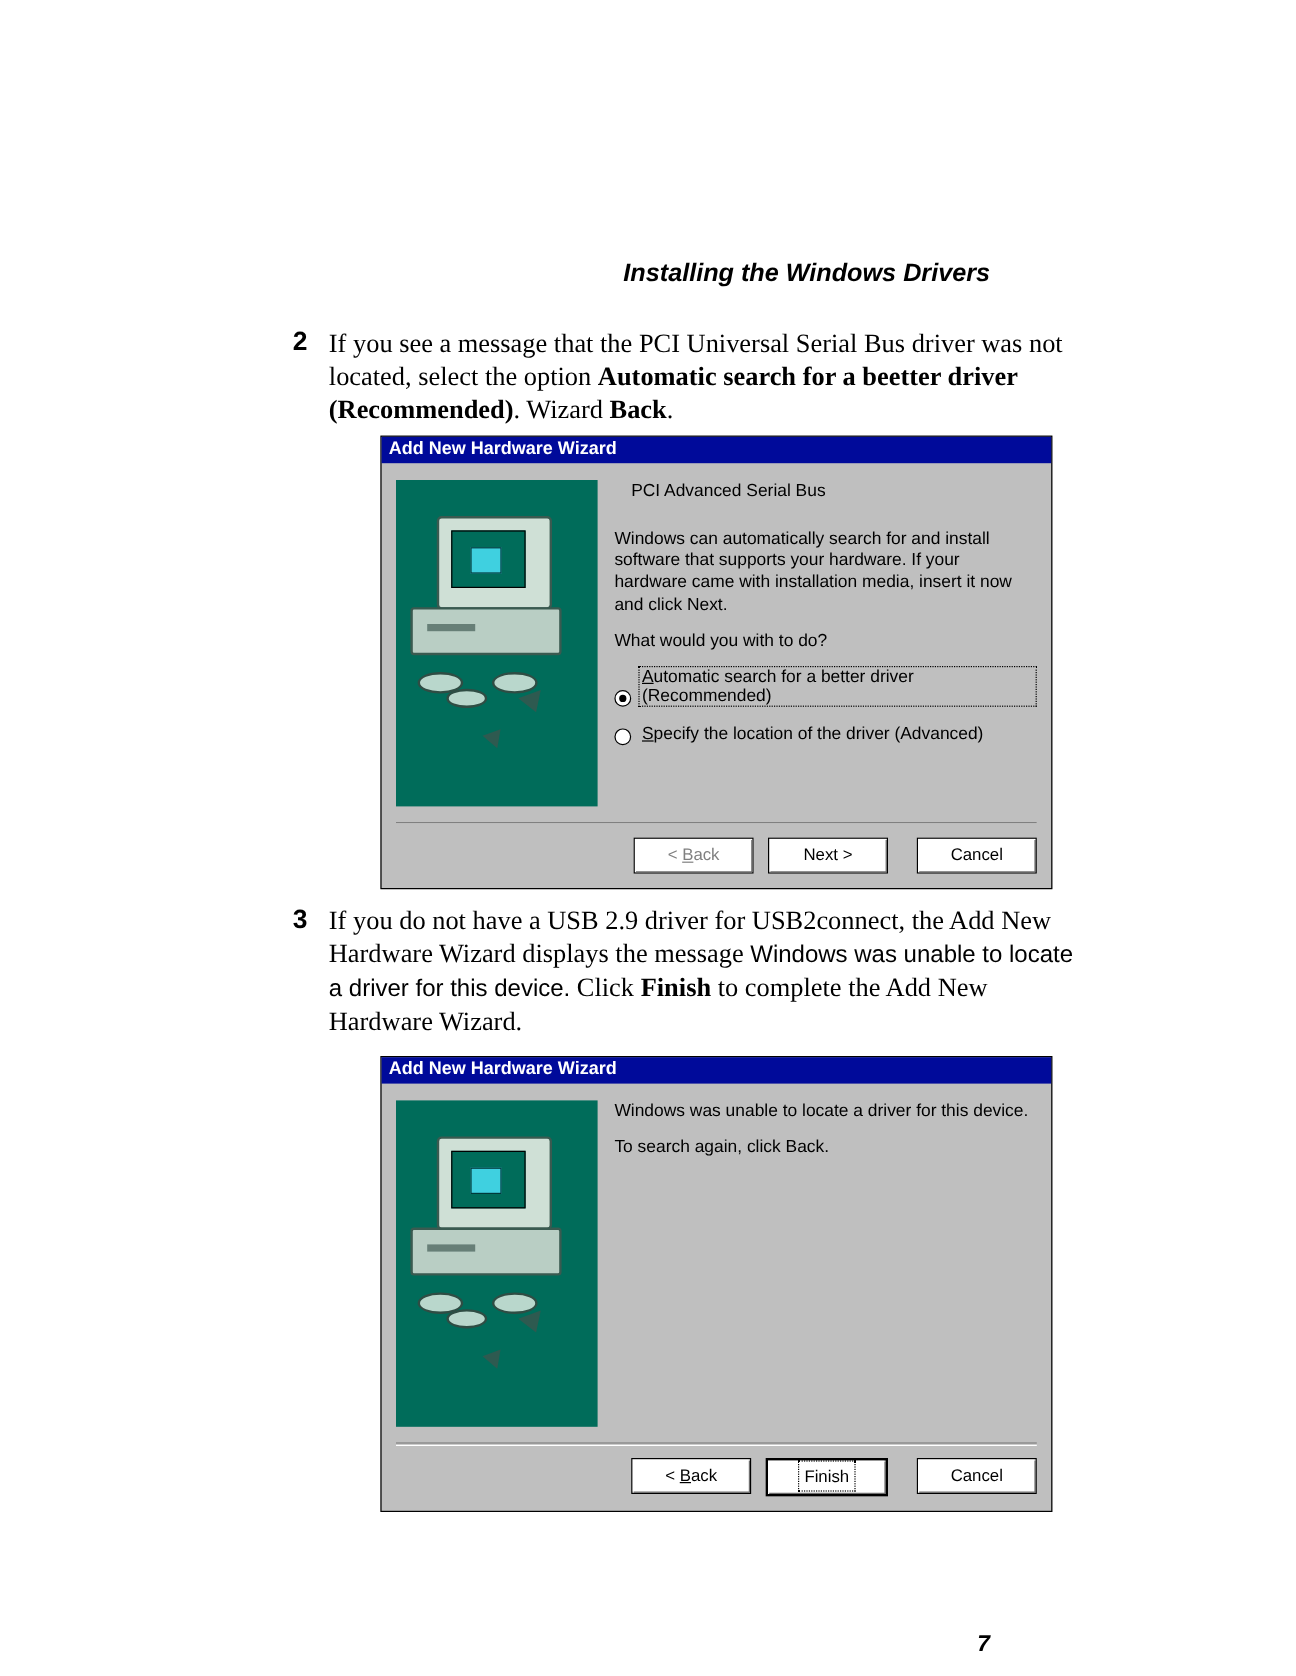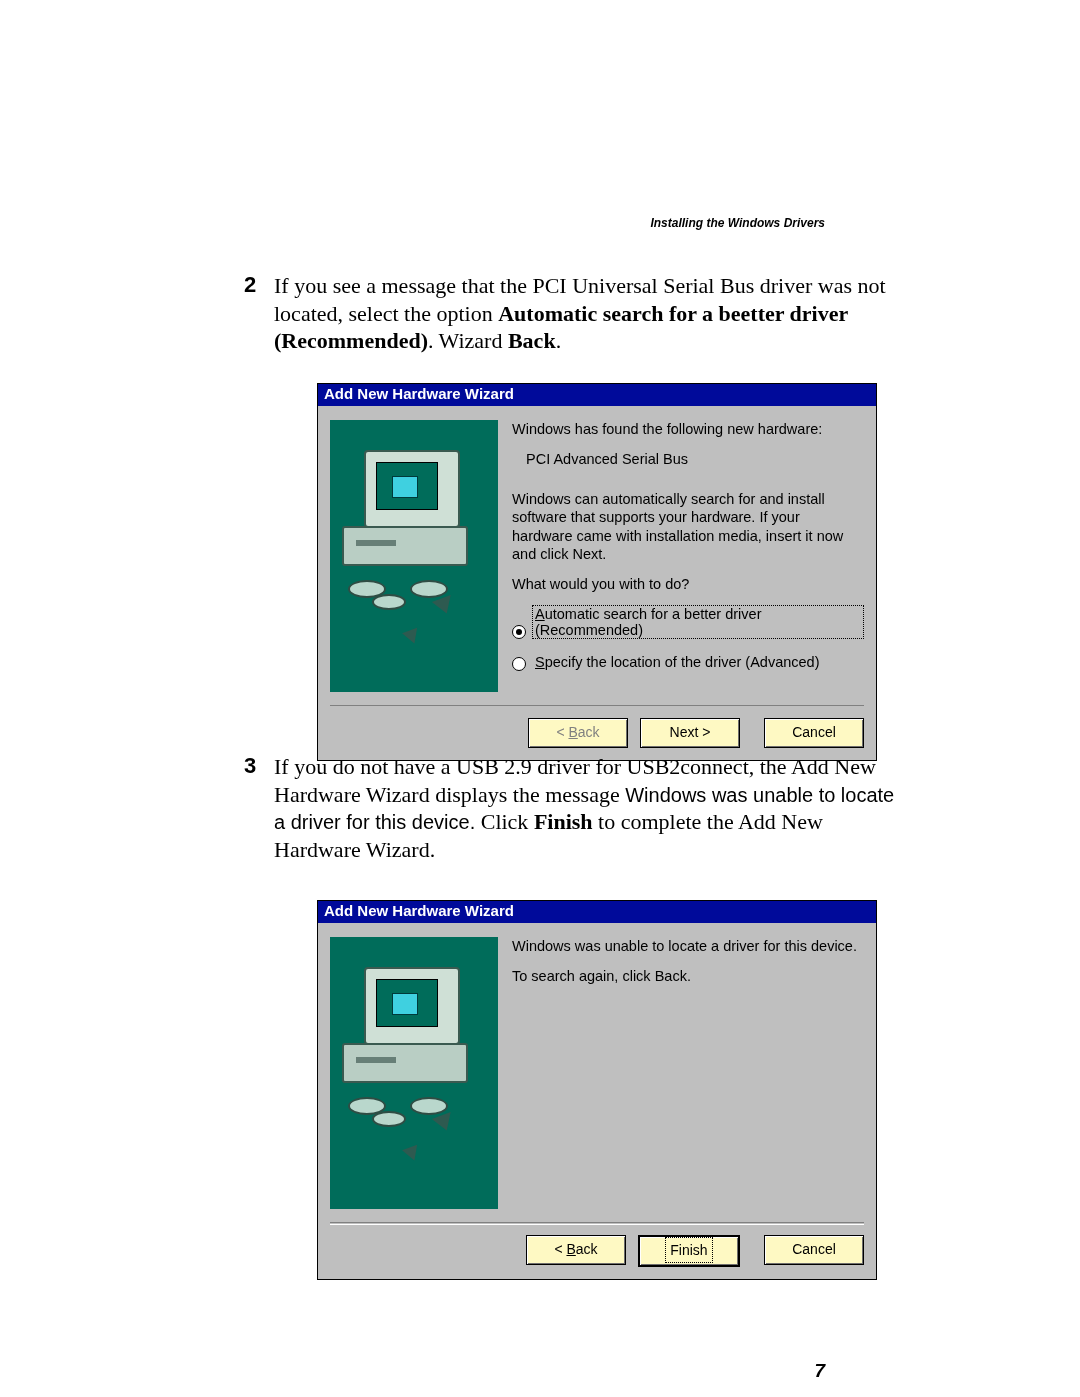--- a/index.html
+++ b/index.html
@@ -16,21 +16,21 @@
     height: 1397px;
     box-sizing: border-box;
   }
   .header-band {
     position: absolute;
     top: 216px;
     right: 255px;
     font-family: Arial, Helvetica, sans-serif;
     font-weight: bold;
     font-style: italic;
-    font-size: 12px;
+    font-size: 21px;
     color: #000;
   }
   .step { position: absolute; left: 274px; width: 630px; }
   .step-num {
     position: absolute;
     left: -30px;
     top: 0;
     font-weight: bold;
     font-family: Arial, Helvetica, sans-serif;
     font-size: 22px;
@@ -44,21 +44,20 @@
   .wizard {
     position: absolute;
     left: 317px;
     width: 560px;
     background: #bfbfbf;
     border: 1px solid #000;
     box-sizing: border-box;
     font-family: "MS Sans Serif", Tahoma, Arial, sans-serif;
     font-size: 14.5px;
     color: #000;
-    margin-top: 20px;
   }
   .wiz1 { top: 363px; height: 378px; }
   .wiz2 { top: 880px; height: 380px; }
   .titlebar {
     background: #000a9a;
     color: #fff;
     font-weight: bold;
     padding: 2px 6px;
     font-size: 15px;
     height: 18px;
@@ -130,21 +129,21 @@
   .u { text-decoration: underline; }
   .btnbar {
     position: absolute; left: 12px; right: 12px; bottom: 12px;
     border-top: 1px solid #808080;
     padding-top: 12px;
     display: flex; justify-content: flex-end; gap: 12px;
   }
   .sep-top { position: absolute; left: 12px; right: 12px; bottom: 54px; height: 0; border-top: 1px solid #fff; }
   .btn {
     width: 98px; height: 28px;
-    background: #fef9c3;
+    background: #ffffff;
     border: 1px solid #000;
     box-shadow: inset 1px 1px 0 #fff, inset -1px -1px 0 #6e6e6e;
     font: 14px "MS Sans Serif", Tahoma, Arial, sans-serif;
     text-align: center;
     line-height: 26px;
     color: #000;
   }
   .btn.disabled { color: #808080; }
   .btn.default { border: 2px solid #000; line-height: 24px; }
   .btn.default .inner { display: inline-block; border: 1px dotted #000; padding: 0 4px; }
@@ -181,21 +180,20 @@
         <div class="tower">
             <div class="slot"></div>
           </div>
         <div class="cd c1"></div>
         <div class="cd c2"></div>
         <div class="cd c3"></div>
         <div class="ar"></div>
         <div class="ar2"></div>
       </div>
       <div class="rpane">
-        <p>Windows has found the following new hardware:</p>
         <p style="padding-left:14px">PCI Advanced Serial Bus</p>
         <p style="margin-top:22px">Windows can automatically search for and install software that supports your hardware. If your hardware came with installation media, insert it now and click Next.</p>
         <p>What would you with to do?</p>
         <div class="radio-row sel">
           <span class="dot"></span>
           <span class="lbl"><span class="u">A</span><span>utomatic search for a better driver (Recommended)</span></span>
         </div>
         <div class="radio-row" style="margin-top:14px">
           <span class="dot"></span>
           <span class="lbl"><span class="u">S</span><span>pecify the location of the driver (Advanced)</span></span>

